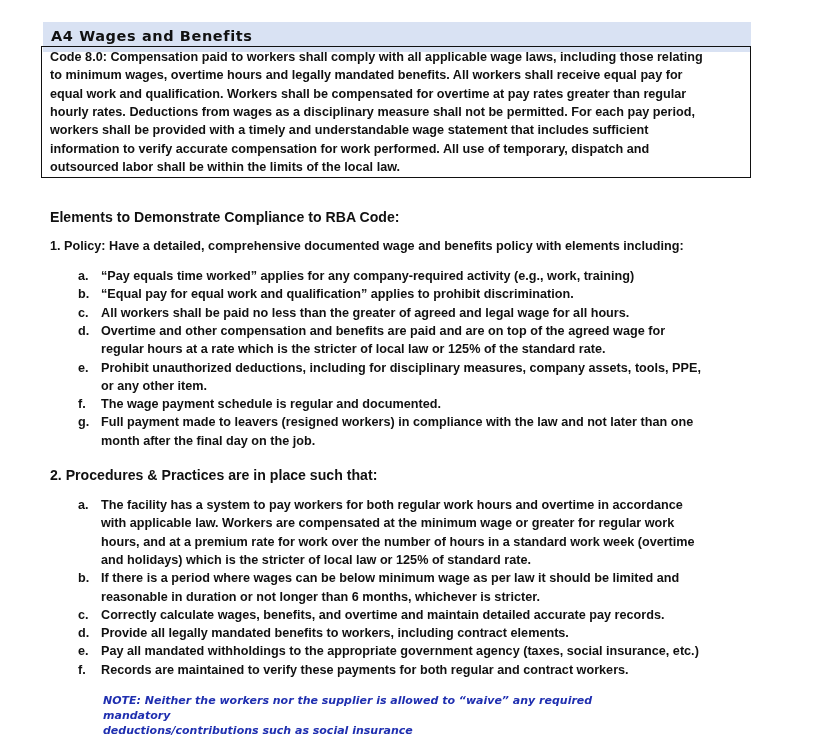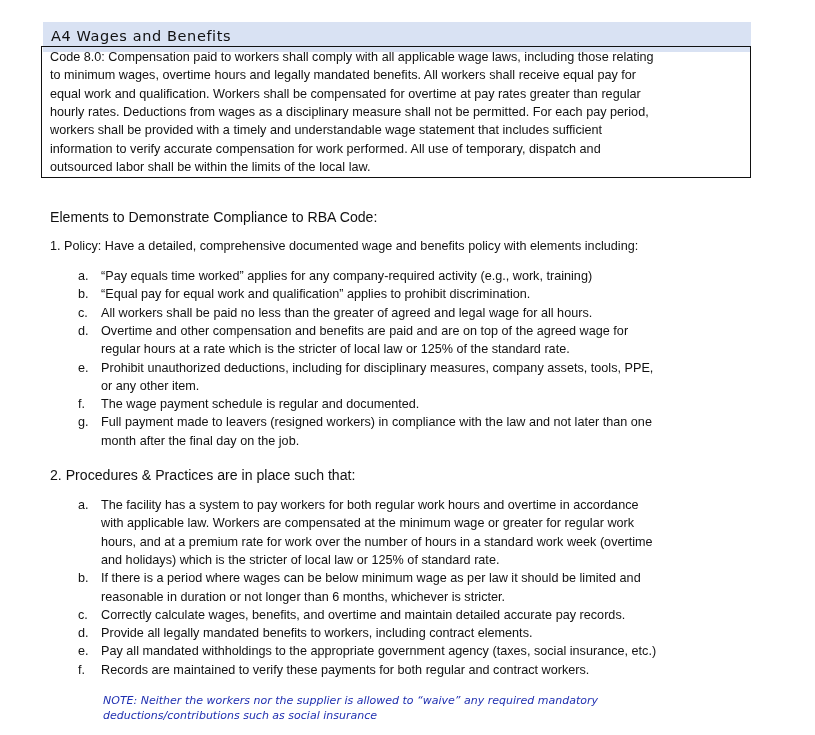--- a/index.html
+++ b/index.html
@@ -1,21 +1,21 @@
 <!DOCTYPE html>
 <html><head>
   <meta charset="utf-8">
   <style>
     html, body { margin: 0; padding: 0; background: #ffffff; }
     body {
       width: 815px; height: 735px; position: relative; overflow: hidden;
       font-family: "Liberation Sans Narrow", "Liberation Sans", sans-serif;
       color: #111111;
     }
-    .page { position: absolute; left: 0; top: 0; width: 815px; height: 529px; }
+    .page { position: absolute; left: 0; top: 0; width: 815px; height: 529px; font-weight: bold; }
     .header-band {
       position: absolute; left: 43px; top: 22px; width: 708px; height: 30px;
       background: #d9e2f3;
     }
     .header-title {
       position: absolute; left: 8px; top: 6px;
       font-family: "DejaVu Sans", sans-serif; font-size: 14.5px; letter-spacing: 0.6px;
       color: #111;
     }
     .code-box {

